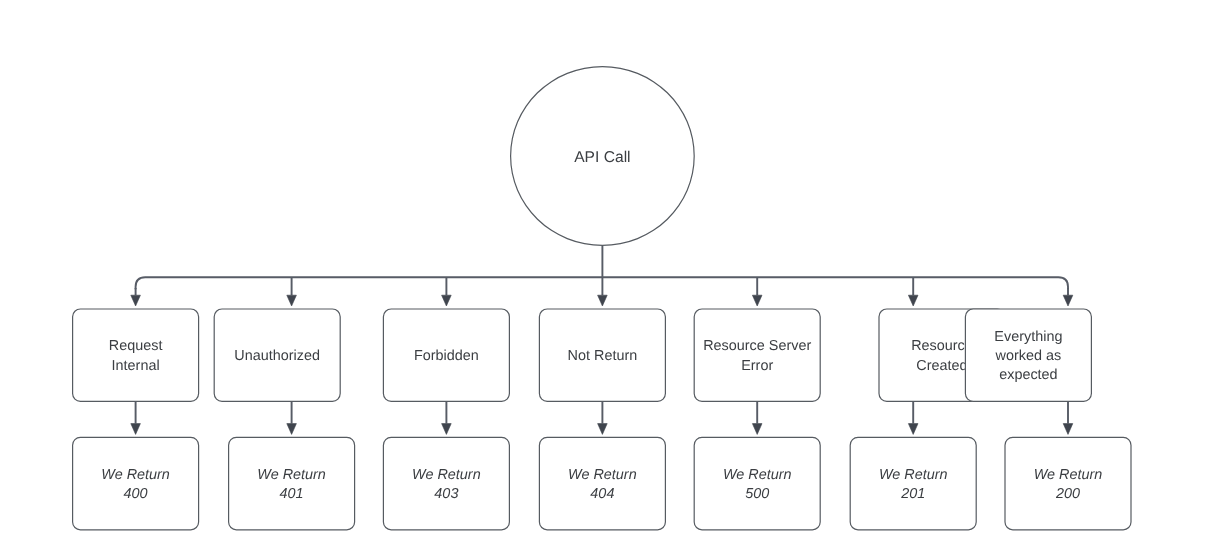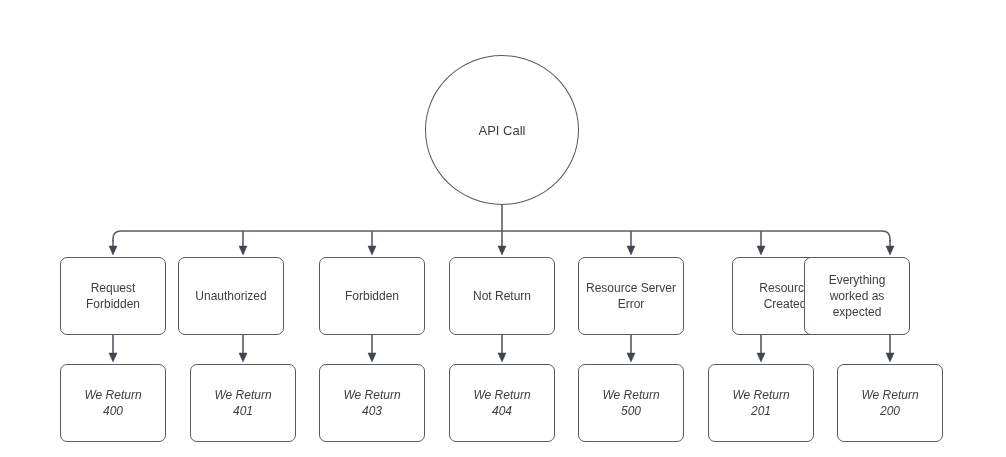--- a/index.html
+++ b/index.html
@@ -95,21 +95,21 @@
              M757,329 L765,329 L761,338 Z
              M886,329 L894,329 L890,338 Z"></path>
   </svg>
 
   <div class="root-node">
     <span>API Call</span>
   </div>
 
   <div class="row-status">
     <div class="node" style="left:60px">Request
-Forbidden</div>
+Internal</div>
     <div class="node" style="left:178px">Unauthorized</div>
     <div class="node" style="left:319px">Forbidden</div>
     <div class="node" style="left:449px">Not Return</div>
     <div class="node" style="left:578px">Resource Server
 Error</div>
     <div class="node" style="left:732px">Resource
 Created</div>
     <div class="node" style="left:804px">Everything
 worked as
 expected</div>

